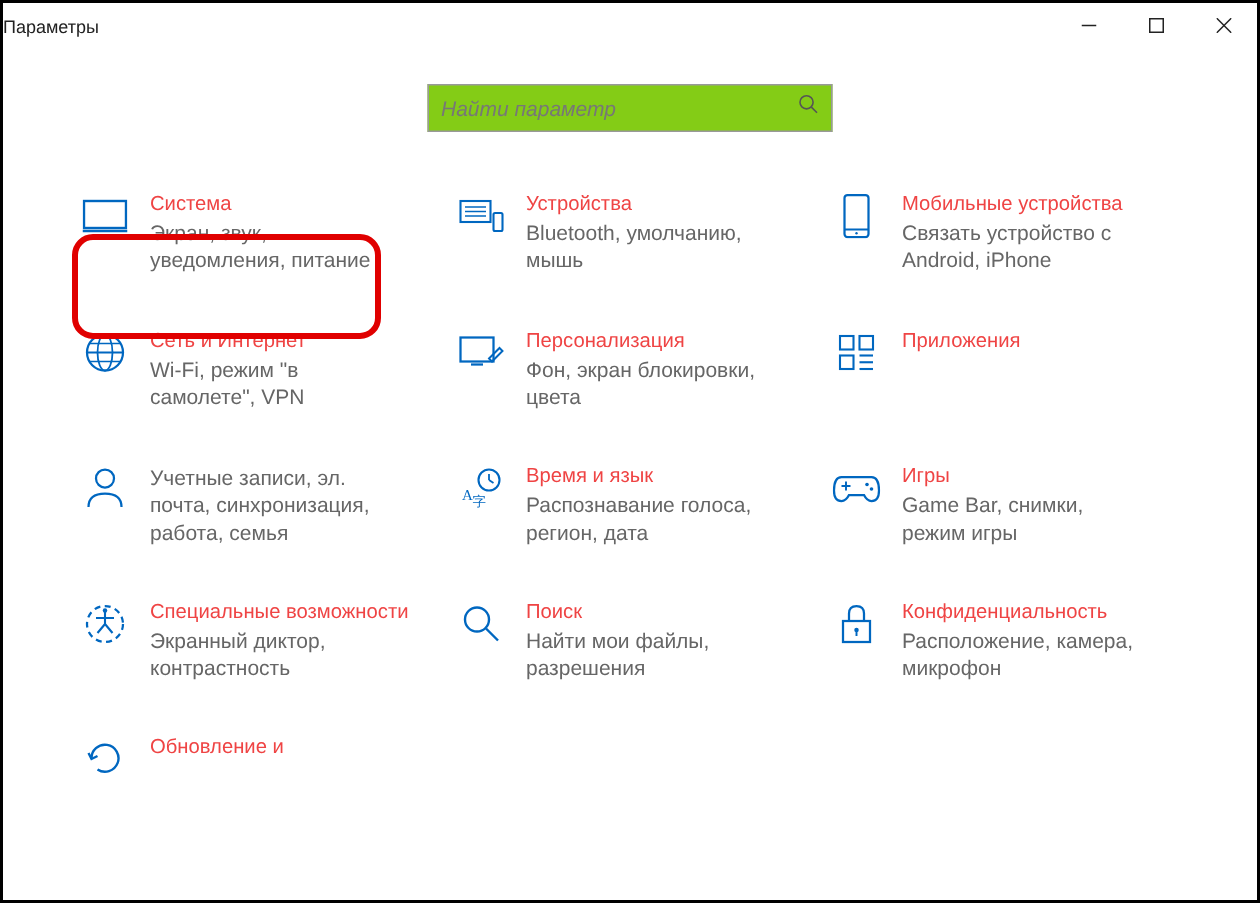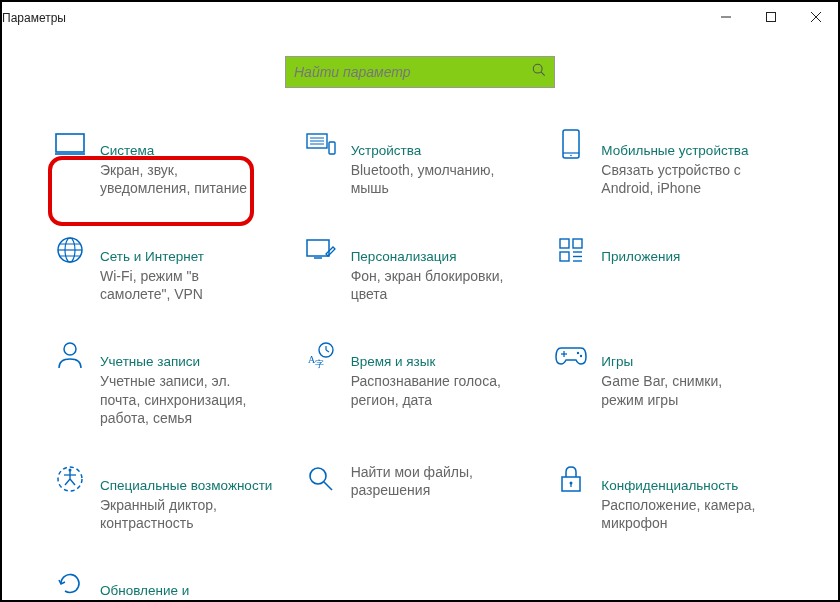--- a/index.html
+++ b/index.html
@@ -98,23 +98,22 @@
     align-items: center;
     justify-content: center;
   }
   .tile-text {
     display: flex;
     flex-direction: column;
     gap: 2px;
   }
   .tile-title {
     font-size: 13.5px;
-    color: #0f766e;
+    color: #ef4444;
     line-height: 1.2;
-    margin-top: 15px;
   }
   .tile-sub {
     font-size: 14px;
     color: #666;
     line-height: 1.3;
     max-width: 160px;
   }
   .highlight {
     position: absolute;
     border: 4px solid #e00000;
@@ -257,21 +256,20 @@
     </div>
 
     <div class="tile">
       <div class="tile-icon">
         <svg width="26" height="28" viewBox="0 0 26 28">
             <circle cx="13" cy="8" r="6" fill="none" stroke="#0067c0" stroke-width="1.5"></circle>
             <path d="M 2 27 Q 2 18 13 18 Q 24 18 24 27" fill="none" stroke="#0067c0" stroke-width="1.5"></path>
           </svg>
       </div>
       <div class="tile-text">
-        <div class="tile-title">Учетные записи</div>
         <div class="tile-sub">Учетные записи, эл. почта, синхронизация, работа, семья</div>
       </div>
     </div>
 
     <div class="tile">
       <div class="tile-icon">
         <svg width="30" height="28" viewBox="0 0 30 28">
             <circle cx="20" cy="9" r="7" fill="none" stroke="#0067c0" stroke-width="1.4"></circle>
             <line x1="20" y1="5" x2="20" y2="9" stroke="#0067c0" stroke-width="1.2"></line>
             <line x1="20" y1="9" x2="23" y2="11" stroke="#0067c0" stroke-width="1.2"></line>
@@ -317,20 +315,21 @@
     </div>
 
     <div class="tile">
       <div class="tile-icon">
         <svg width="26" height="26" viewBox="0 0 26 26">
             <circle cx="10" cy="10" r="8" fill="none" stroke="#0067c0" stroke-width="1.6"></circle>
             <line x1="16" y1="16" x2="24" y2="24" stroke="#0067c0" stroke-width="1.6"></line>
           </svg>
       </div>
       <div class="tile-text">
+        <div class="tile-title">Поиск</div>
         <div class="tile-sub">Найти мои файлы, разрешения</div>
       </div>
     </div>
 
     <div class="tile">
       <div class="tile-icon">
         <svg width="24" height="28" viewBox="0 0 24 28">
             <rect x="3" y="12" width="18" height="14" fill="none" stroke="#0067c0" stroke-width="1.5"></rect>
             <path d="M 7 12 L 7 7 Q 7 2 12 2 Q 17 2 17 7 L 17 12" fill="none" stroke="#0067c0" stroke-width="1.5"></path>
             <circle cx="12" cy="18" r="1.5" fill="#0067c0"></circle>

